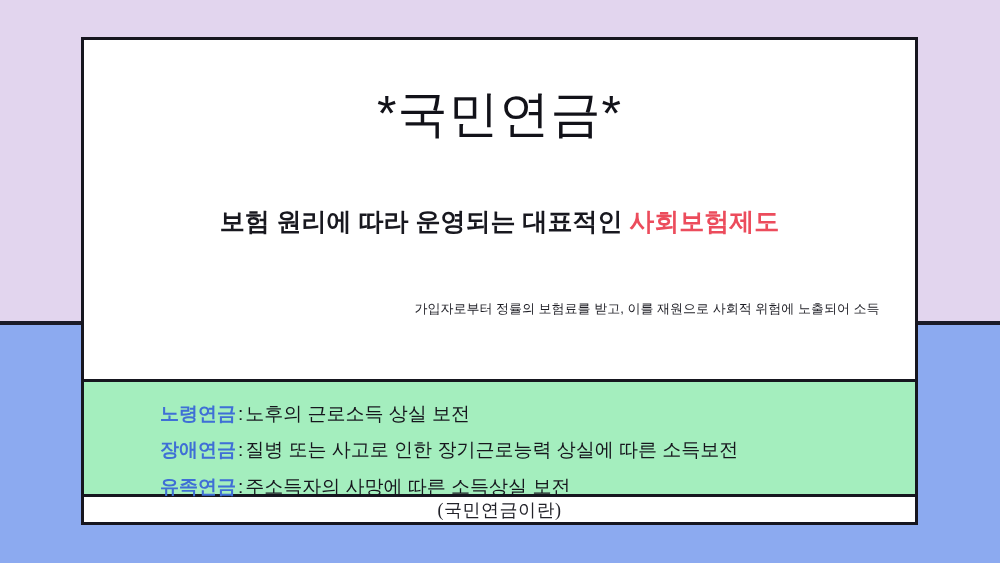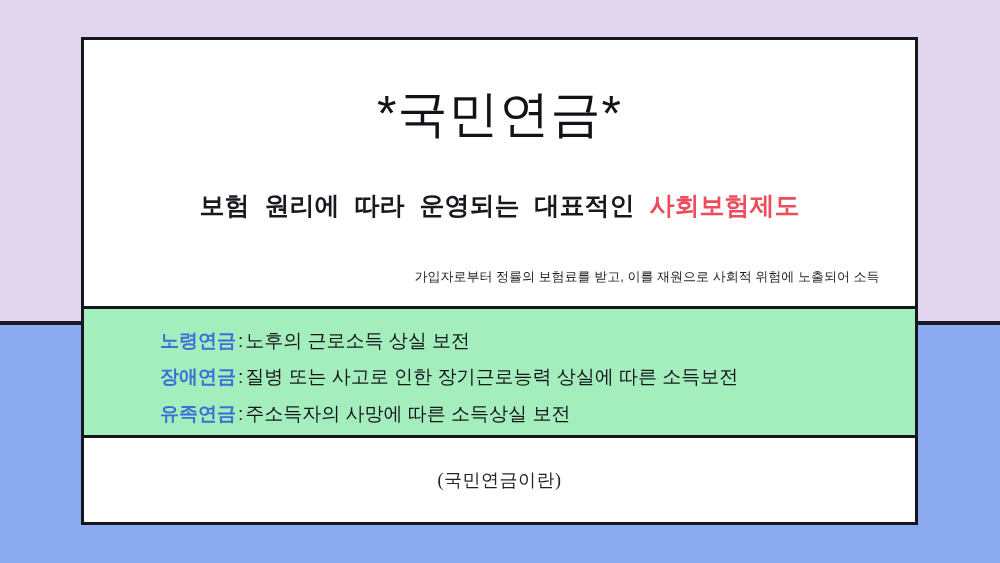--- a/index.html
+++ b/index.html
@@ -57,49 +57,48 @@
     height: 488px;
     box-sizing: border-box;
     border: 3px solid #16161f;
     background: #ffffff;
     display: flex;
     flex-direction: column;
   }
 
   .card-body {
     flex: 0 0 auto;
-    height: 266px;
+    height: 339px;
     box-sizing: border-box;
     display: flex;
     flex-direction: column;
     align-items: center;
     background: #ffffff;
   }
 
   .title {
     margin: 0;
     padding-top: 48px;
     font-size: 50px;
     font-weight: 400;
     letter-spacing: 1px;
     color: #121219;
     line-height: 1.05;
     text-align: center;
     white-space: nowrap;
   }
 
   .subtitle {
-    margin: 0;
+    margin: 16px;
     padding-top: 48px;
     font-size: 25px;
     font-weight: 700;
     color: #18181f;
     text-align: center;
     white-space: nowrap;
-    font-family: Liberation Mono, monospace;
   }
   .subtitle .accent {
     color: #ec4c5c;
   }
 
   .paragraph {
     margin: 0;
     padding-top: 44px;
     width: 760px;
     font-size: 13px;
@@ -109,21 +108,21 @@
     text-align: right;
   }
   .paragraph .pline {
     display: block;
     white-space: nowrap;
   }
 
   
   .benefits {
     flex: 0 0 auto;
-    height: 132px;
+    height: 118px;
     box-sizing: border-box;
     border-top: 3px solid #16161f;
     border-bottom: 3px solid #16161f;
     background: #a4eebe;
     padding: 14px 0 0 76px;
   }
   .benefit-row {
     font-size: 19px;
     line-height: 1.92;
     color: #16161d;

